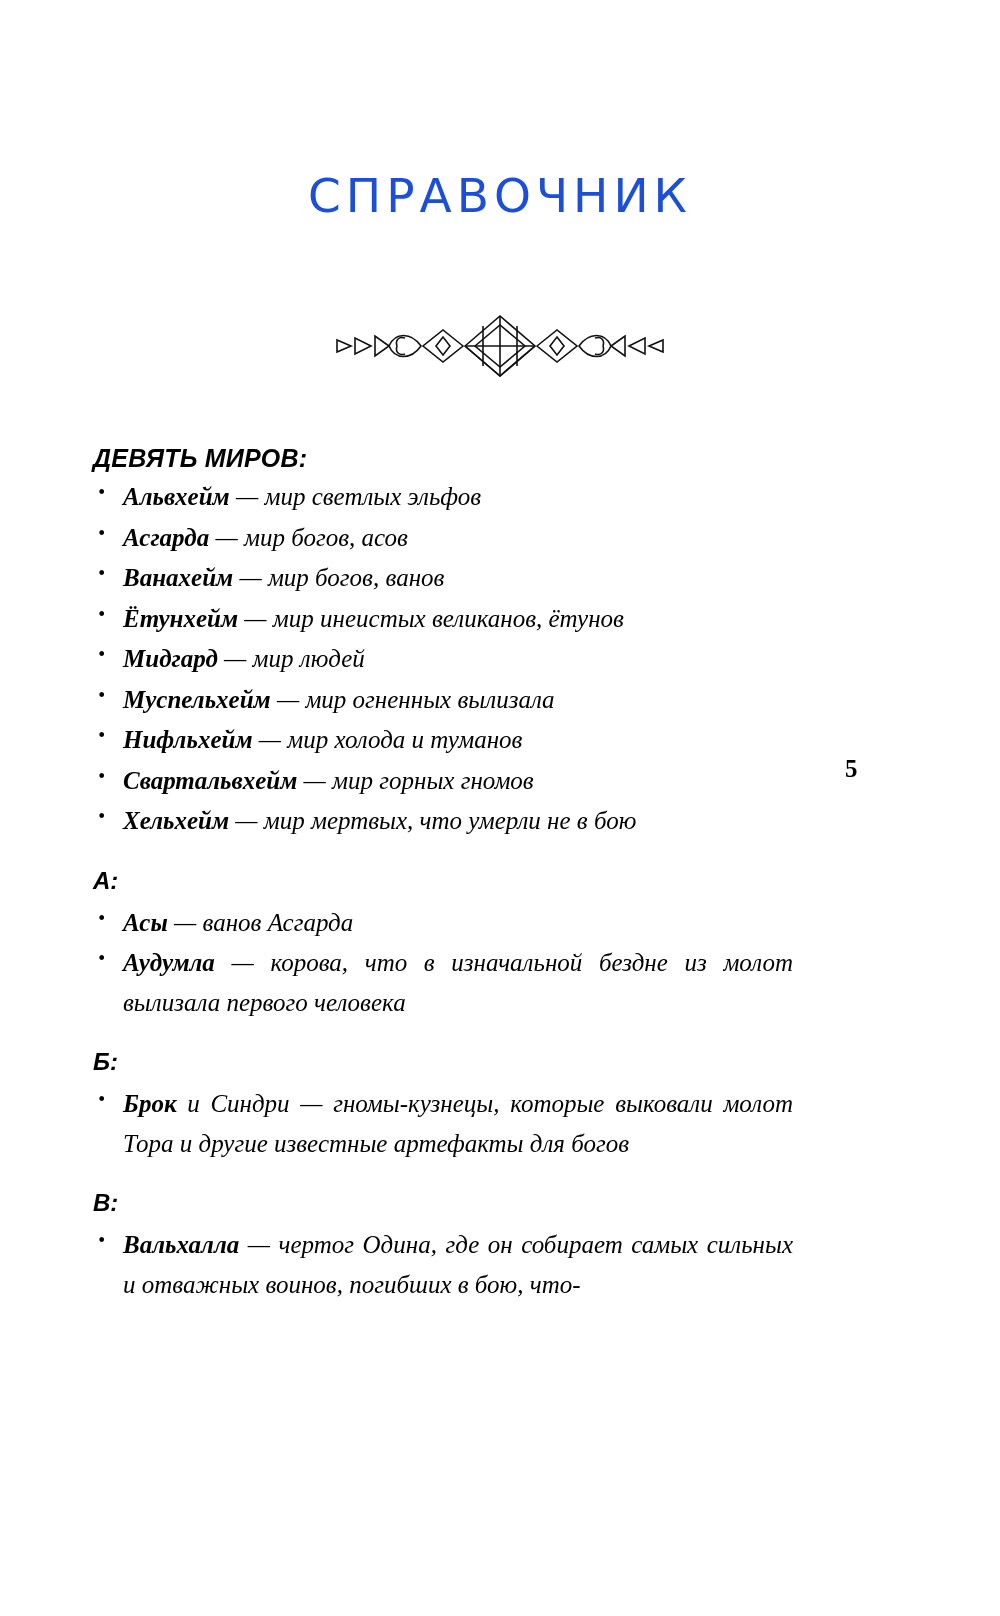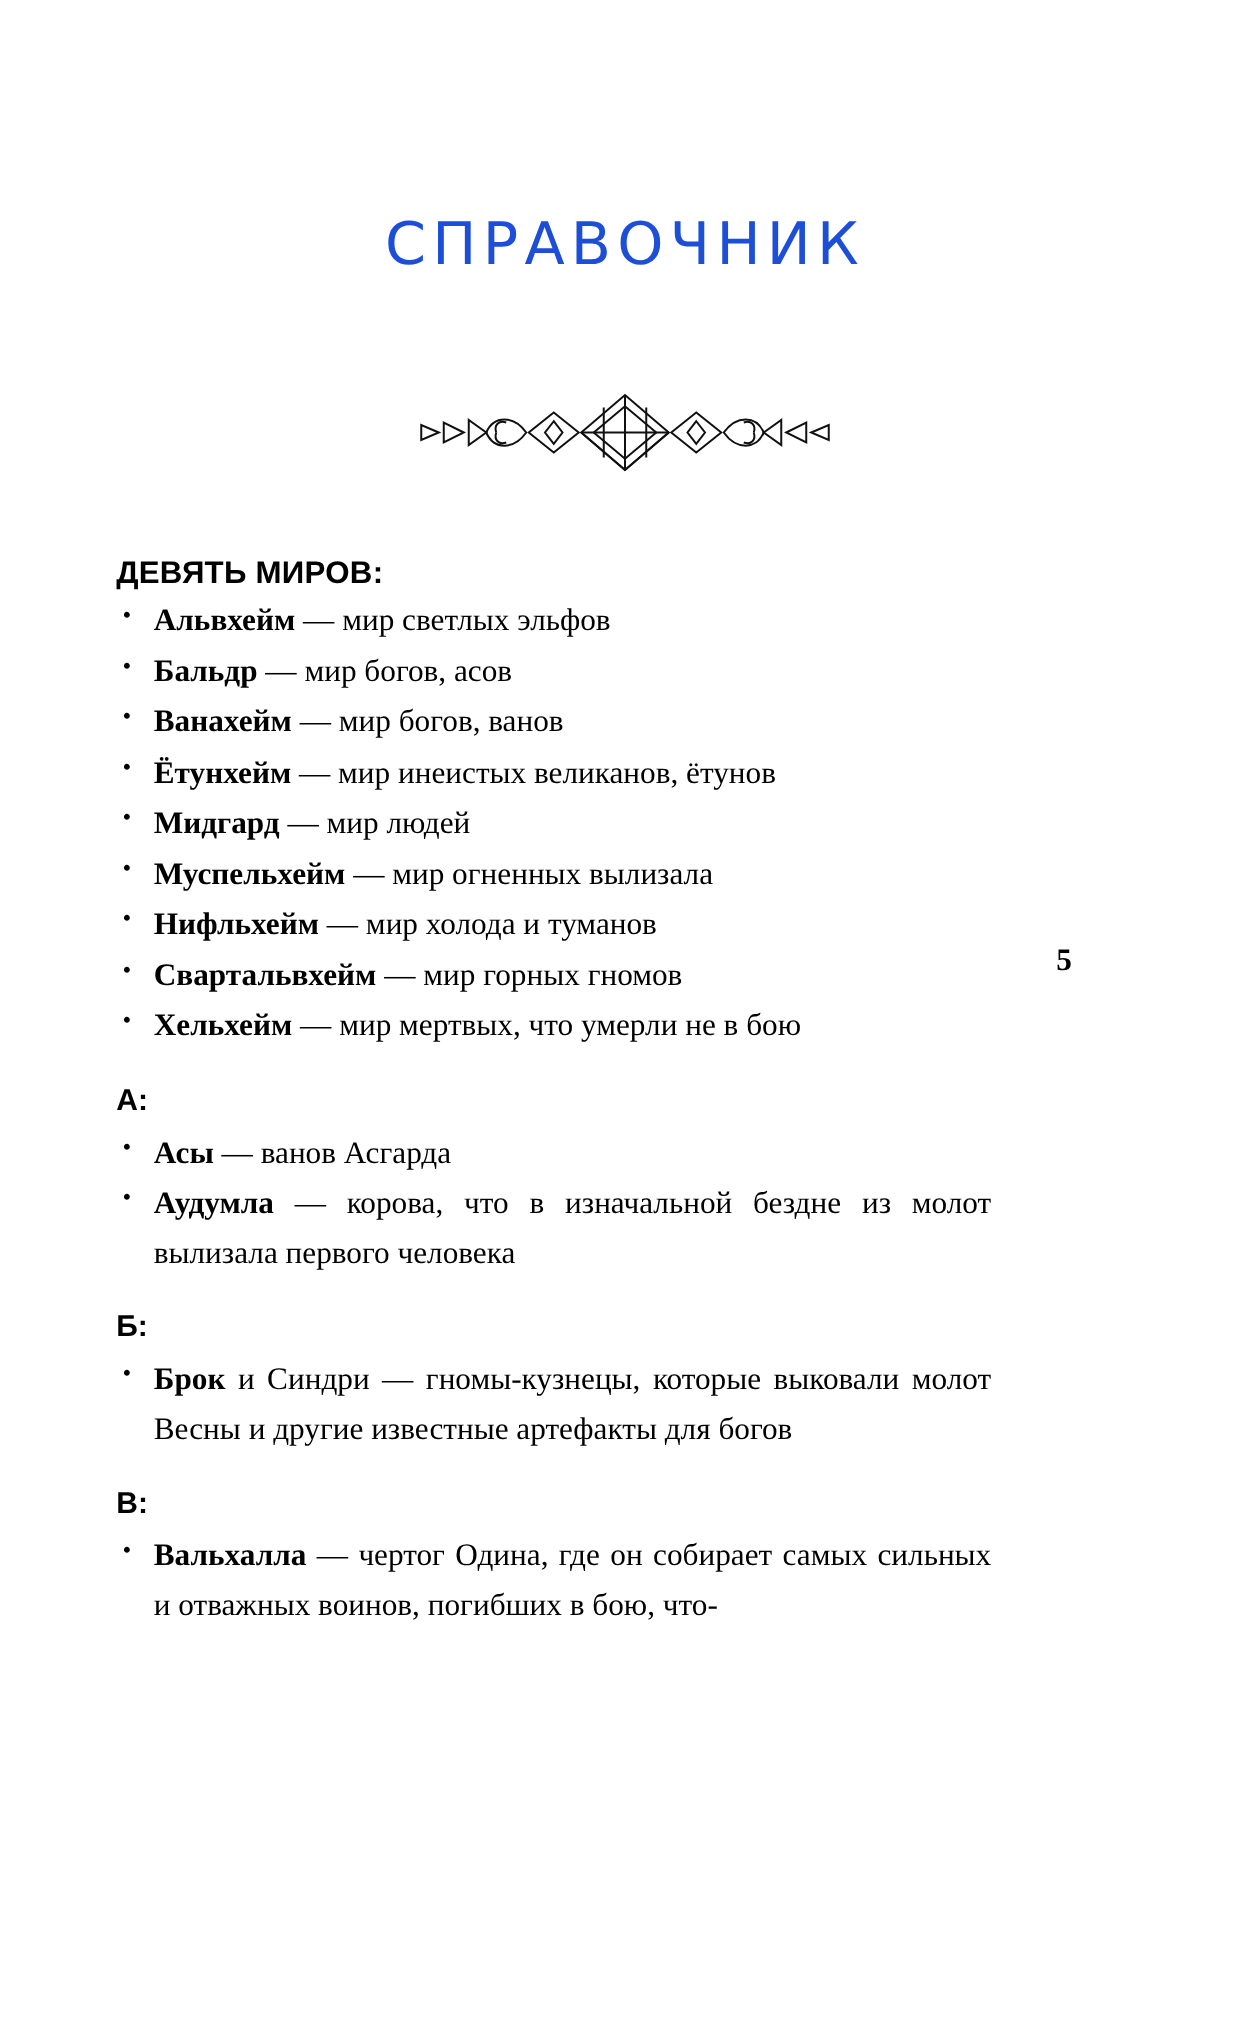--- a/index.html
+++ b/index.html
@@ -37,20 +37,21 @@
     left: 50%;
     transform: translateX(-50%);
     width: 370px;
     height: 100px;
   }
   .content {
     position: absolute;
     top: 444px;
     left: 93px;
     width: 700px;
+    font-style: italic;
   }
   .page-number {
     position: absolute;
     top: 755px;
     left: 845px;
     font-family: "Liberation Serif", serif;
     font-weight: bold;
     font-size: 25px;
   }
   .section-head {
@@ -136,21 +137,21 @@
   </div>
 
   <div class="page-number">5</div>
 
   <div class="content">
 
     <div>
       <div class="section-head">ДЕВЯТЬ МИРОВ:</div>
       <ul class="entries nine-worlds">
         <li><span class="term">Альвхейм</span><span> — мир светлых эльфов</span></li>
-        <li><span class="term">Бальдр</span><span> — мир богов, асов</span></li>
+        <li><span class="term">Асгарда</span><span> — мир богов, асов</span></li>
         <li><span class="term">Ванахейм</span><span> — мир богов, ванов</span></li>
         <li><span class="term">Ётунхейм</span><span> — мир инеистых великанов, ётунов</span></li>
         <li><span class="term">Мидгард</span><span> — мир людей</span></li>
         <li><span class="term">Муспельхейм</span><span> — мир огненных вылизала</span></li>
         <li><span class="term">Нифльхейм</span><span> — мир холода и туманов</span></li>
         <li><span class="term">Свартальвхейм</span><span> — мир горных гномов</span></li>
         <li><span class="term">Хельхейм</span><span> — мир мертвых, что умерли не в бою</span></li>
       </ul>
     </div>
 
@@ -158,21 +159,21 @@
       <div class="letter-head">А:</div>
       <ul class="entries justify">
         <li><span class="term">Асы</span><span> — ванов Асгарда</span></li>
         <li><span class="term">Аудумла</span><span> — корова, что в изначальной бездне из молот вылизала первого человека</span></li>
       </ul>
     </div>
 
     <div>
       <div class="letter-head">Б:</div>
       <ul class="entries justify">
-        <li><span class="term">Брок</span><span> и Синдри — гномы-кузнецы, которые выковали молот Весны и другие известные артефакты для богов</span></li>
+        <li><span class="term">Брок</span><span> и Синдри — гномы-кузнецы, которые выковали молот Тора и другие известные артефакты для богов</span></li>
       </ul>
     </div>
 
     <div>
       <div class="letter-head">В:</div>
       <ul class="entries justify">
         <li><span class="term">Вальхалла</span><span> — чертог Одина, где он собирает самых сильных и отважных воинов, погибших в бою, что-</span></li>
       </ul>
     </div>
 

